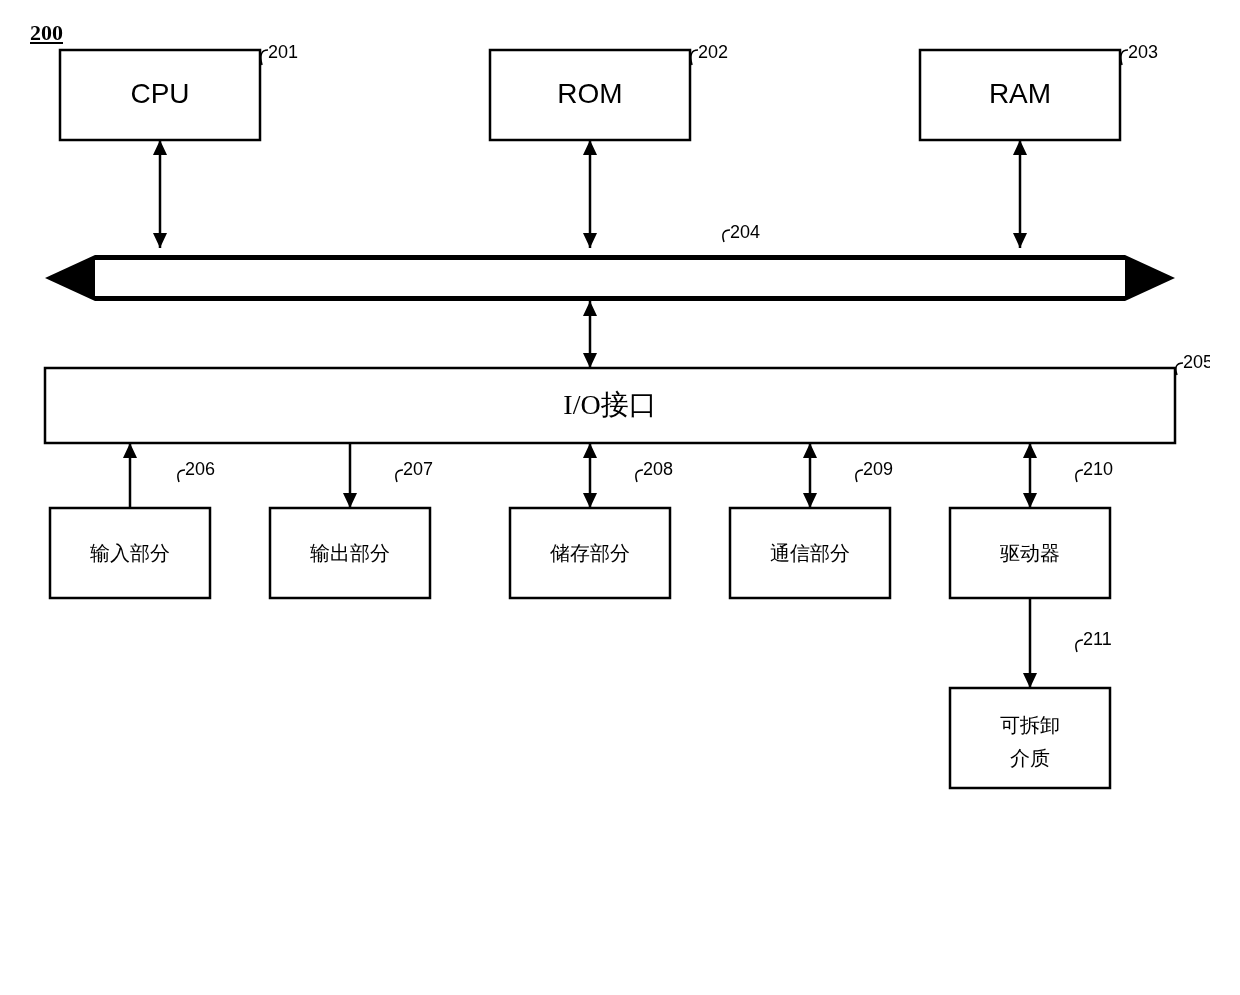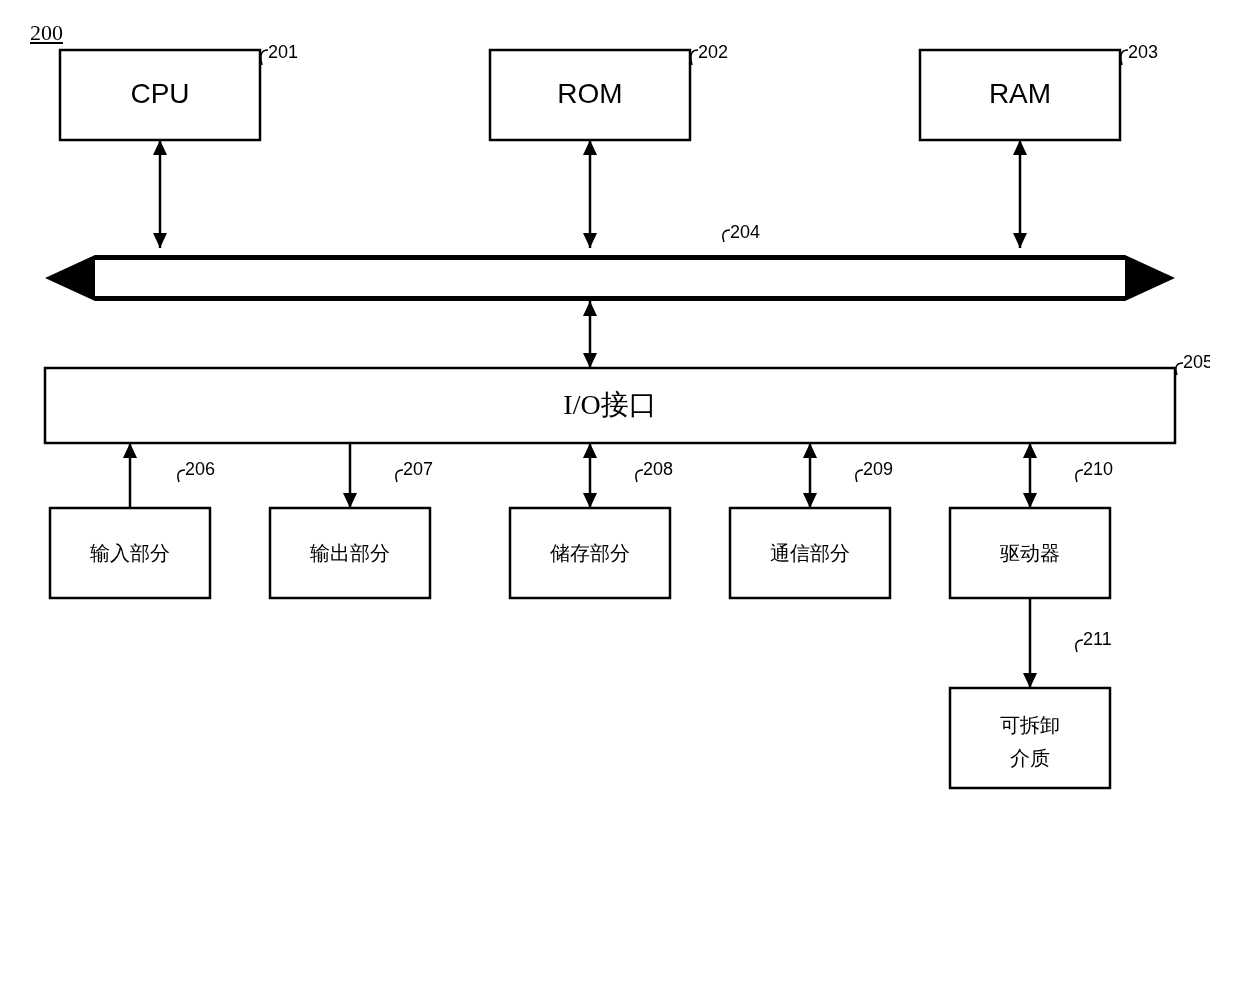--- a/index.html
+++ b/index.html
@@ -12,21 +12,21 @@
       overflow: hidden;
     }
     .diagram-container {
       position: absolute;
       top: 20px;
       left: 30px;
       width: 1180px;
     }
     .title {
       font-size: 22px;
-      font-weight: normal;
+      font-weight: bold;
       text-decoration: underline;
       margin-bottom: 30px;
     }
     
     .svg-overlay {
       position: absolute;
       top: 0;
       left: 0;
       width: 1180px;
       height: 900px;

